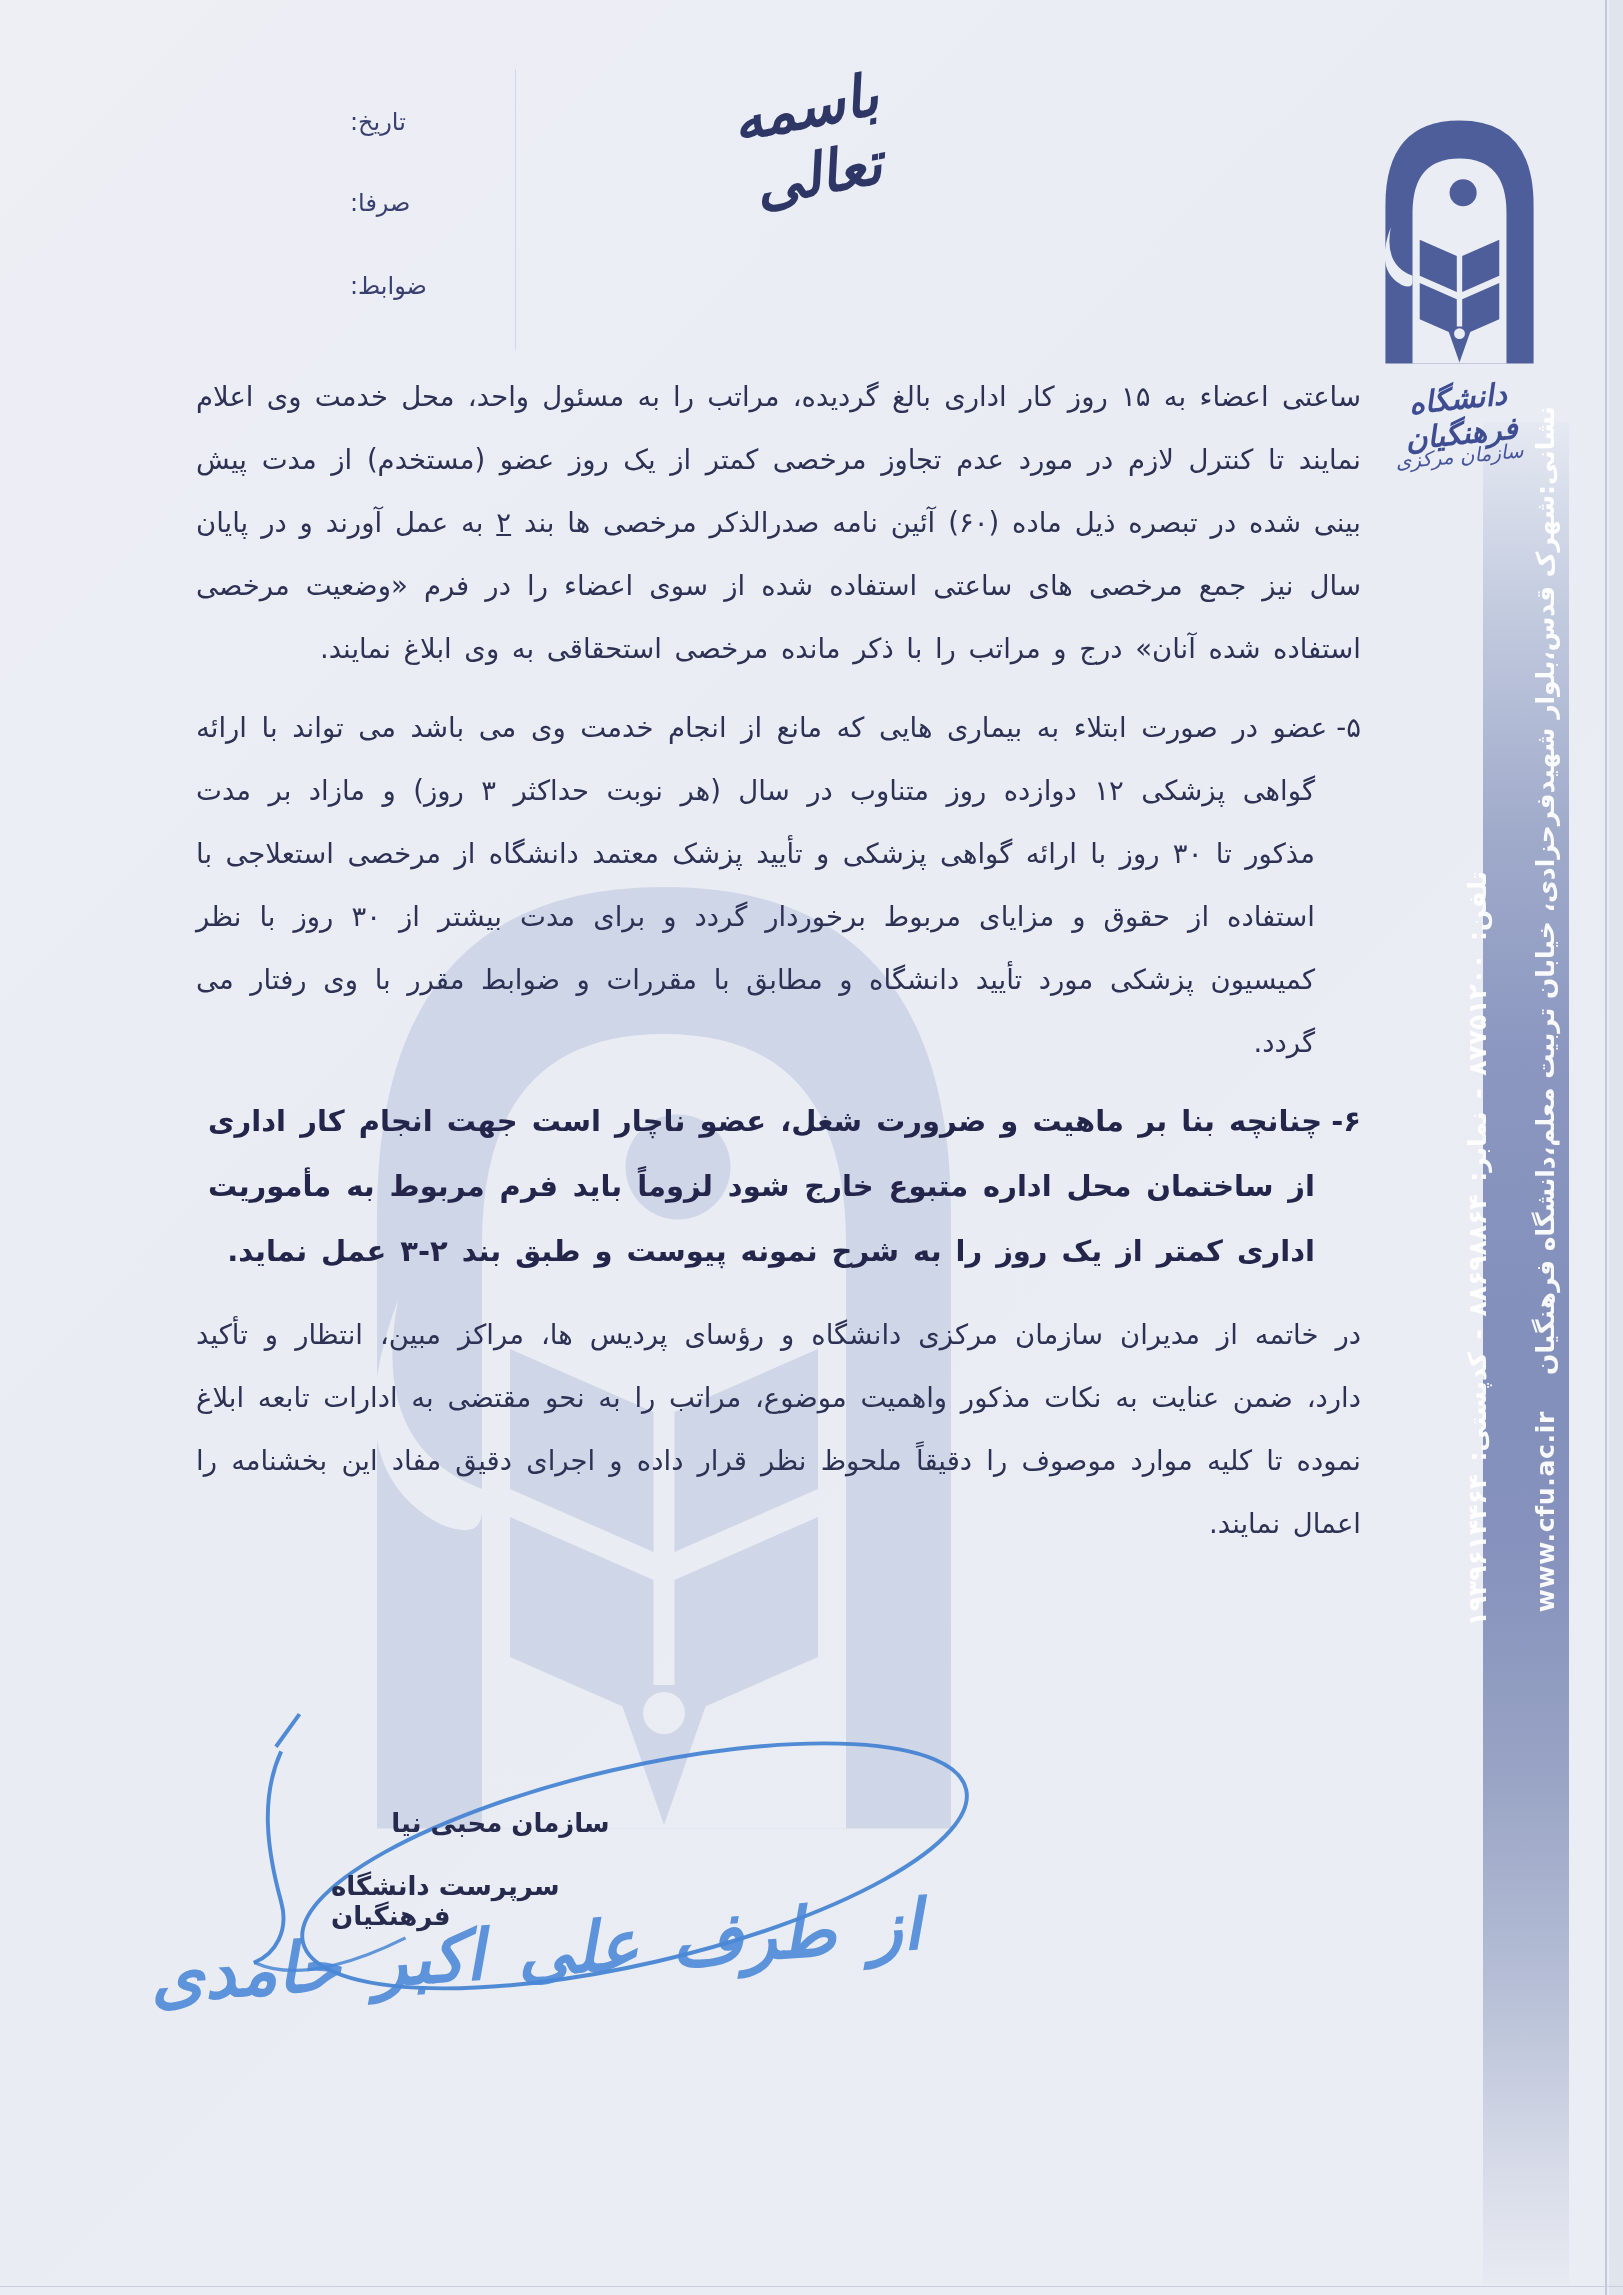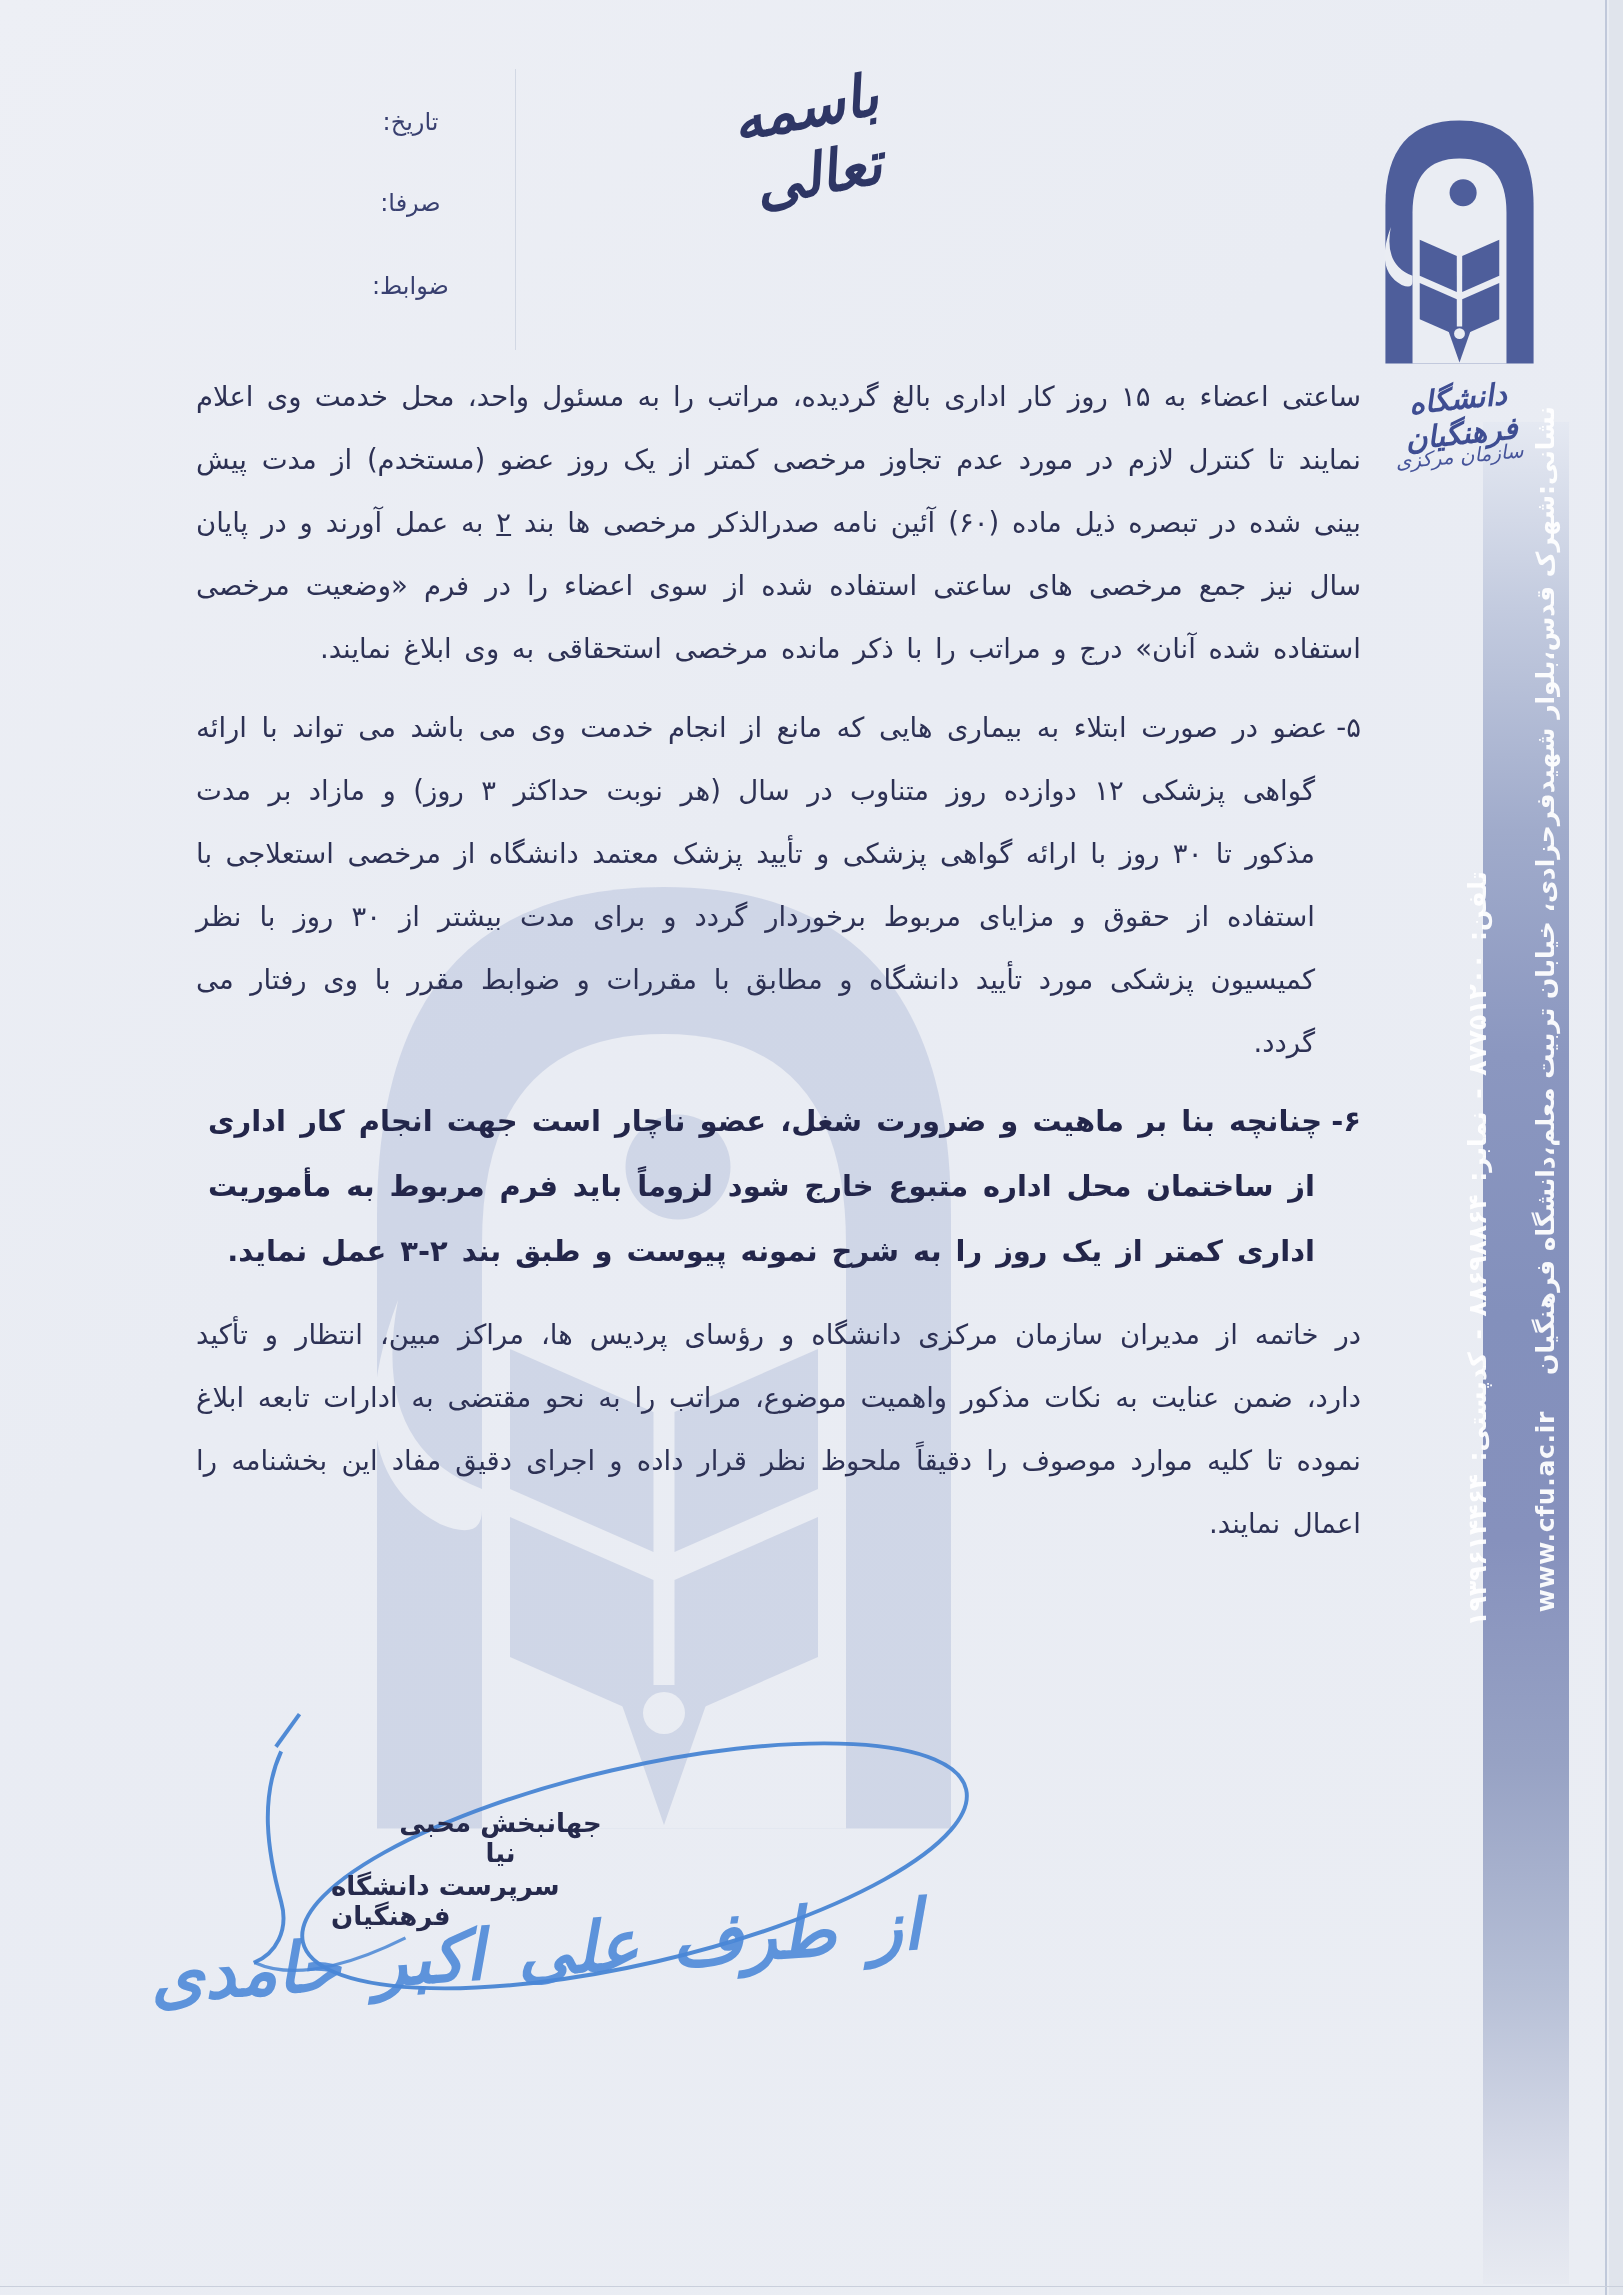--- a/index.html
+++ b/index.html
@@ -12,21 +12,21 @@
     position:relative;width:1623px;height:2295px;
     background:linear-gradient(135deg,#edeff5 0%,#e9ecf3 40%,#eaedf3 100%);
   }
   
   .fold-line{position:absolute;left:515px;top:69px;width:1.3px;height:281px;background:#ccd2e0;opacity:.8;}
   .edge-line{position:absolute;left:1605px;top:0;width:2px;height:2295px;background:#b2bcd2;opacity:.75;}
   .edge-strip{position:absolute;left:1609px;top:0;width:14.4px;height:2295px;background:#e0e4ec;}
   .bottom-line{position:absolute;left:0;top:2286px;width:1623px;height:1.3px;background:#c9cfdc;}
 
   
-  .hdr-label{position:absolute;left:350px;width:121px;direction:rtl;text-align:center;
+  .hdr-label{position:absolute;left:350px;width:121px;direction:rtl;text-align:left;
     font-size:24px;color:#394070;}
   .besmele{position:absolute;left:664px;top:73px;width:295px;text-align:center;direction:rtl;
     font-family:"DejaVu Serif", serif;font-style:italic;font-weight:bold;
     font-size:58px;color:#2e3665;transform:rotate(-11deg);}
 
   
   .logo-wrap{position:absolute;left:1368px;top:106px;width:183px;color:#4e5e9b;z-index:3;}
   .logo-name{position:absolute;left:1355px;top:381px;width:209px;text-align:center;direction:rtl;
     font-family:"DejaVu Serif", serif;font-style:italic;font-weight:bold;
     font-size:30px;color:#3e4d92;transform:rotate(-6deg);z-index:3;}
@@ -136,17 +136,17 @@
   </div>
 
   <svg class="sig-svg" viewBox="0 0 1250 640">
     <ellipse cx="690" cy="290" rx="520" ry="150" fill="none" stroke="#3f7fd2" stroke-width="6" opacity="0.9" transform="rotate(-13 690 290)"></ellipse>
     <path d="M150,115 C118,185 128,265 150,345 C162,388 142,425 108,438" fill="none" stroke="#3f7fd2" stroke-width="6" opacity="0.9"></path>
     <path d="M142,108 L178,58" fill="none" stroke="#3f7fd2" stroke-width="6" opacity="0.9"></path>
     <path d="M110,438 C180,470 280,430 340,400" fill="none" stroke="#3f7fd2" stroke-width="5" opacity="0.8"></path>
   </svg>
 
   <div class="sig-hand">از طرف علی اکبر حامدی</div>
-  <div class="sig-name">جهانبخش محبی نیا</div>
+  <div class="sig-name">سازمان محبی نیا</div>
   <div class="sig-title">سرپرست دانشگاه فرهنگیان</div>
 
 </div>
 
 
 </body></html>

